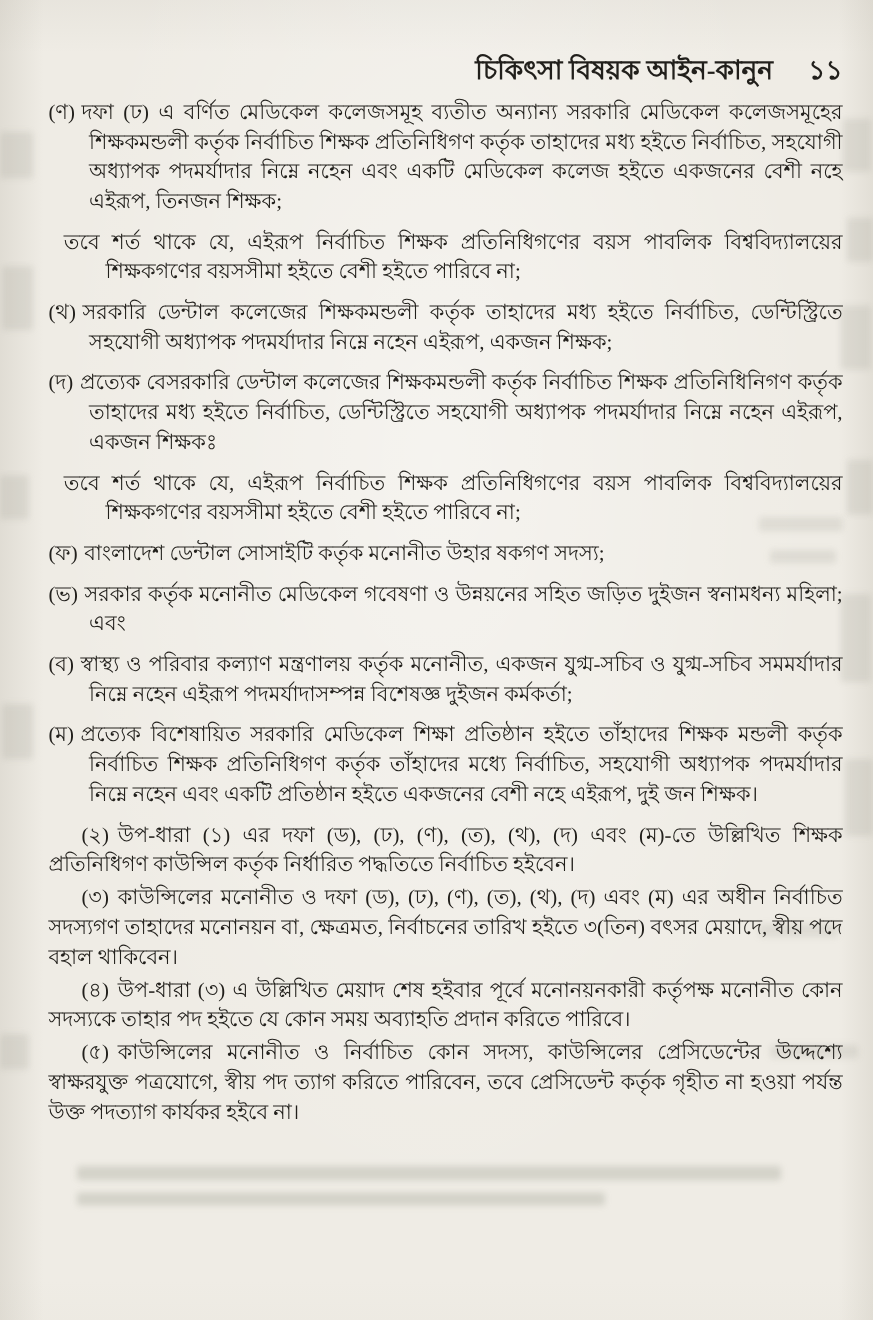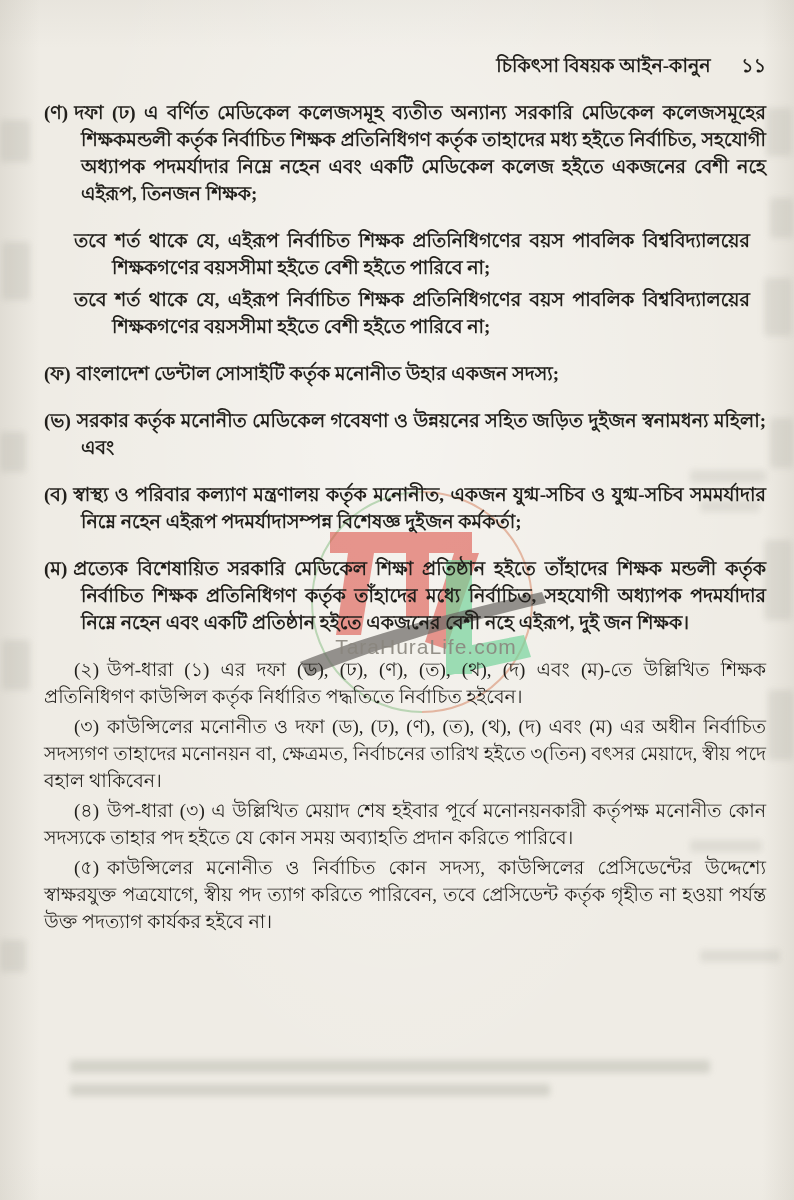--- a/index.html
+++ b/index.html
@@ -11,26 +11,26 @@
       radial-gradient(ellipse at 50% 35%, rgba(255,255,255,.40), rgba(255,255,255,0) 62%),
       linear-gradient(90deg, rgba(185,180,168,.28) 0%, rgba(0,0,0,0) 5%, rgba(0,0,0,0) 96%, rgba(195,190,178,.30) 100%),
       linear-gradient(180deg, rgba(200,196,186,.18) 0%, rgba(0,0,0,0) 4%, rgba(0,0,0,0) 97%, rgba(235,232,224,.5) 100%);
     overflow:hidden;
     font-family:"Liberation Serif","DejaVu Serif",serif;
   }
   .content{
     position:absolute;left:44px;top:52px;width:722px;
     color:#211f1b;font-size:19px;line-height:27px;text-align:justify;
   }
-  .header{ text-align:right;font-weight:bold;font-size:19px;margin:0 0 8px 0;}
+  .header{ text-align:right;font-weight:bold;font-size:24px;margin:0 0 8px 0;}
   .header .pg{display:inline-block;margin-left:26px;}
   p{margin:0;}
-  .clause{margin:20px 0;padding-left:37px;text-indent:-37px;font-weight:bold;}
+  .clause{margin:10px 0;padding-left:37px;text-indent:-37px;}
   .clause .lbl{margin-right:6px;}
-  .proviso{margin:5px 16px;padding-left:52px;text-indent:-38px;font-weight:bold;}
+  .proviso{margin:5px 0;padding-left:52px;text-indent:-38px;}
   .subsec{margin:3px 0;text-indent:30px;}
   .subsec .num{margin-right:8px;}
   
   .watermark{position:absolute;left:288px;top:486px;width:272px;height:240px;pointer-events:none;}
   .watermark svg{display:block;}
   
   .bleed{position:absolute;background:rgba(126,130,114,.15);filter:blur(3px);border-radius:3px;}
   .bleed.strong{background:rgba(118,124,106,.22);}
 </style>
 </head>
@@ -49,66 +49,43 @@
   <div class="bleed" style="left:690px;top:840px;width:72px;height:12px;"></div>
   <div class="bleed" style="left:700px;top:950px;width:80px;height:12px;"></div>
   <div class="bleed" style="left:0px;top:120px;width:30px;height:42px;"></div>
   <div class="bleed" style="left:2px;top:242px;width:28px;height:58px;"></div>
   <div class="bleed" style="left:0px;top:432px;width:26px;height:40px;"></div>
   <div class="bleed" style="left:2px;top:640px;width:28px;height:50px;"></div>
   <div class="bleed" style="left:0px;top:940px;width:26px;height:32px;"></div>
   <div class="bleed strong" style="left:70px;top:1060px;width:640px;height:13px;"></div>
   <div class="bleed strong" style="left:70px;top:1084px;width:480px;height:12px;"></div>
 
-  <div class="watermark">
-    <svg width="272" height="240" viewBox="0 0 272 240" xmlns="http://www.w3.org/2000/svg">
-
-      <g>
-        <path d="M 134 6 A 110 110 0 0 0 134 226" fill="none" stroke="#9bc697" stroke-width="2" opacity="0.65"></path>
-        <path d="M 134 6 A 110 110 0 0 1 134 226" fill="none" stroke="#d8906f" stroke-width="2" opacity="0.6"></path>
-      </g>
-
-      <g fill="#dd564c" opacity="0.60">
-        <rect x="42" y="46" width="142" height="21"></rect>
-        <path d="M60 67 h26 l-13 82 h-25 z"></path>
-        <path d="M118 67 h23 v64 h-23 z"></path>
-        <path d="M166 67 h25 l-33 96 l-21 -7 z"></path>
-      </g>
-
-      <g fill="#77d49c" opacity="0.70">
-        <rect x="158" y="74" width="26" height="114"></rect>
-        <path d="M158 164 l78 -15 l7 22 l-85 19 z"></path>
-      </g>
-
-      <path d="M12 176 C 72 152 162 126 254 106 L 258 117 C 172 136 86 164 20 190 Z" fill="#6e6b66" opacity="0.72"></path>
-
-      <text x="138" y="168" text-anchor="middle" font-family="Liberation Sans, sans-serif" font-size="21" letter-spacing="1" fill="#8a867e" opacity="0.9">TaraHuraLife.com</text>
-    </svg>
-  </div>
 
   <div class="content">
 
     <p class="header">
       <span>চিকিৎসা বিষয়ক আইন-কানুন</span>
       <span class="pg">১১</span>
     </p>
 
     <p class="clause"><span class="lbl">(ণ)</span><span>দফা (ঢ) এ বর্ণিত মেডিকেল কলেজসমূহ ব্যতীত অন্যান্য সরকারি মেডিকেল কলেজসমূহের শিক্ষকমন্ডলী কর্তৃক নির্বাচিত শিক্ষক প্রতিনিধিগণ কর্তৃক তাহাদের মধ্য হইতে নির্বাচিত, সহযোগী অধ্যাপক পদমর্যাদার নিম্নে নহেন এবং একটি মেডিকেল কলেজ হইতে একজনের বেশী নহে এইরূপ, তিনজন শিক্ষক;</span></p>
 
 
     <p class="proviso"><span>তবে শর্ত থাকে যে, এইরূপ নির্বাচিত শিক্ষক প্রতিনিধিগণের বয়স পাবলিক বিশ্ববিদ্যালয়ের শিক্ষকগণের বয়সসীমা হইতে বেশী হইতে পারিবে না;</span></p>
 
+    <p class="clause"><span class="lbl">(থ)</span><span>সরকারি ডেন্টাল কলেজের শিক্ষকমন্ডলী কর্তৃক তাহাদের মধ্য হইতে নির্বাচিত, ডেন্টিস্ট্রিতে সহযোগী অধ্যাপক পদমর্যাদার নিম্নে নহেন এইরূপ, একজন শিক্ষক;</span></p>
 
+    <p class="clause"><span class="lbl">(দ)</span><span>প্রত্যেক বেসরকারি ডেন্টাল কলেজের শিক্ষকমন্ডলী কর্তৃক নির্বাচিত শিক্ষক প্রতিনিধিনিগণ কর্তৃক তাহাদের মধ্য হইতে নির্বাচিত, ডেন্টিস্ট্রিতে সহযোগী অধ্যাপক পদমর্যাদার নিম্নে নহেন এইরূপ, একজন শিক্ষকঃ</span></p>
 
     <p class="proviso"><span>তবে শর্ত থাকে যে, এইরূপ নির্বাচিত শিক্ষক প্রতিনিধিগণের বয়স পাবলিক বিশ্ববিদ্যালয়ের শিক্ষকগণের বয়সসীমা হইতে বেশী হইতে পারিবে না;</span></p>
 
 
 
 
-    <p class="clause"><span class="lbl">(ফ)</span><span>বাংলাদেশ ডেন্টাল সোসাইটি কর্তৃক মনোনীত উহার একজন সদস্য;</span></p>
+    <p class="clause"><span class="lbl">(ফ)</span><span>বাংলাদেশ ডেন্টাল সোসাইটি কর্তৃক মনোনীত উহার ষকগণ সদস্য;</span></p>
 
     <p class="clause"><span class="lbl">(ভ)</span><span>সরকার কর্তৃক মনোনীত মেডিকেল গবেষণা ও উন্নয়নের সহিত জড়িত দুইজন স্বনামধন্য মহিলা; এবং</span></p>
 
     <p class="clause"><span class="lbl">(ব)</span><span>স্বাস্থ্য ও পরিবার কল্যাণ মন্ত্রণালয় কর্তৃক মনোনীত, একজন যুগ্ম-সচিব ও যুগ্ম-সচিব সমমর্যাদার নিম্নে নহেন এইরূপ পদমর্যাদাসম্পন্ন বিশেষজ্ঞ দুইজন কর্মকর্তা;</span></p>
 
     <p class="clause"><span class="lbl">(ম)</span><span>প্রত্যেক বিশেষায়িত সরকারি মেডিকেল শিক্ষা প্রতিষ্ঠান হইতে তাঁহাদের শিক্ষক মন্ডলী কর্তৃক নির্বাচিত শিক্ষক প্রতিনিধিগণ কর্তৃক তাঁহাদের মধ্যে নির্বাচিত, সহযোগী অধ্যাপক পদমর্যাদার নিম্নে নহেন এবং একটি প্রতিষ্ঠান হইতে একজনের বেশী নহে এইরূপ, দুই জন শিক্ষক।</span></p>
 
     <p class="subsec"><span class="num">(২)</span><span>উপ-ধারা (১) এর দফা (ড), (ঢ), (ণ), (ত), (থ), (দ) এবং (ম)-তে উল্লিখিত শিক্ষক প্রতিনিধিগণ কাউন্সিল কর্তৃক নির্ধারিত পদ্ধতিতে নির্বাচিত হইবেন।</span></p>
 
     <p class="subsec"><span class="num">(৩)</span><span>কাউন্সিলের মনোনীত ও দফা (ড), (ঢ), (ণ), (ত), (থ), (দ) এবং (ম) এর অধীন নির্বাচিত সদস্যগণ তাহাদের মনোনয়ন বা, ক্ষেত্রমত, নির্বাচনের তারিখ হইতে ৩(তিন) বৎসর মেয়াদে, স্বীয় পদে বহাল থাকিবেন।</span></p>

